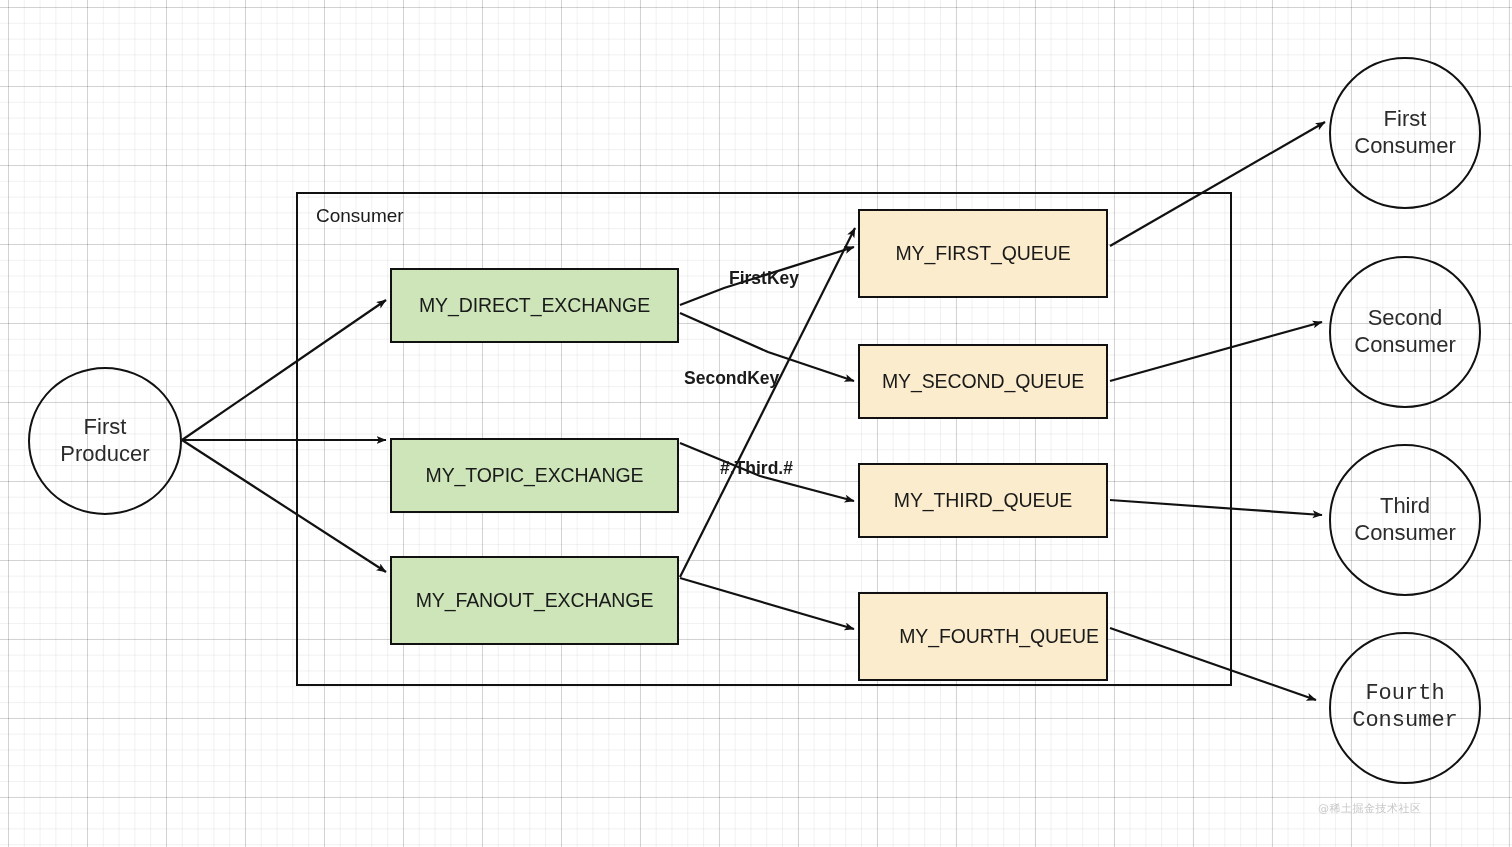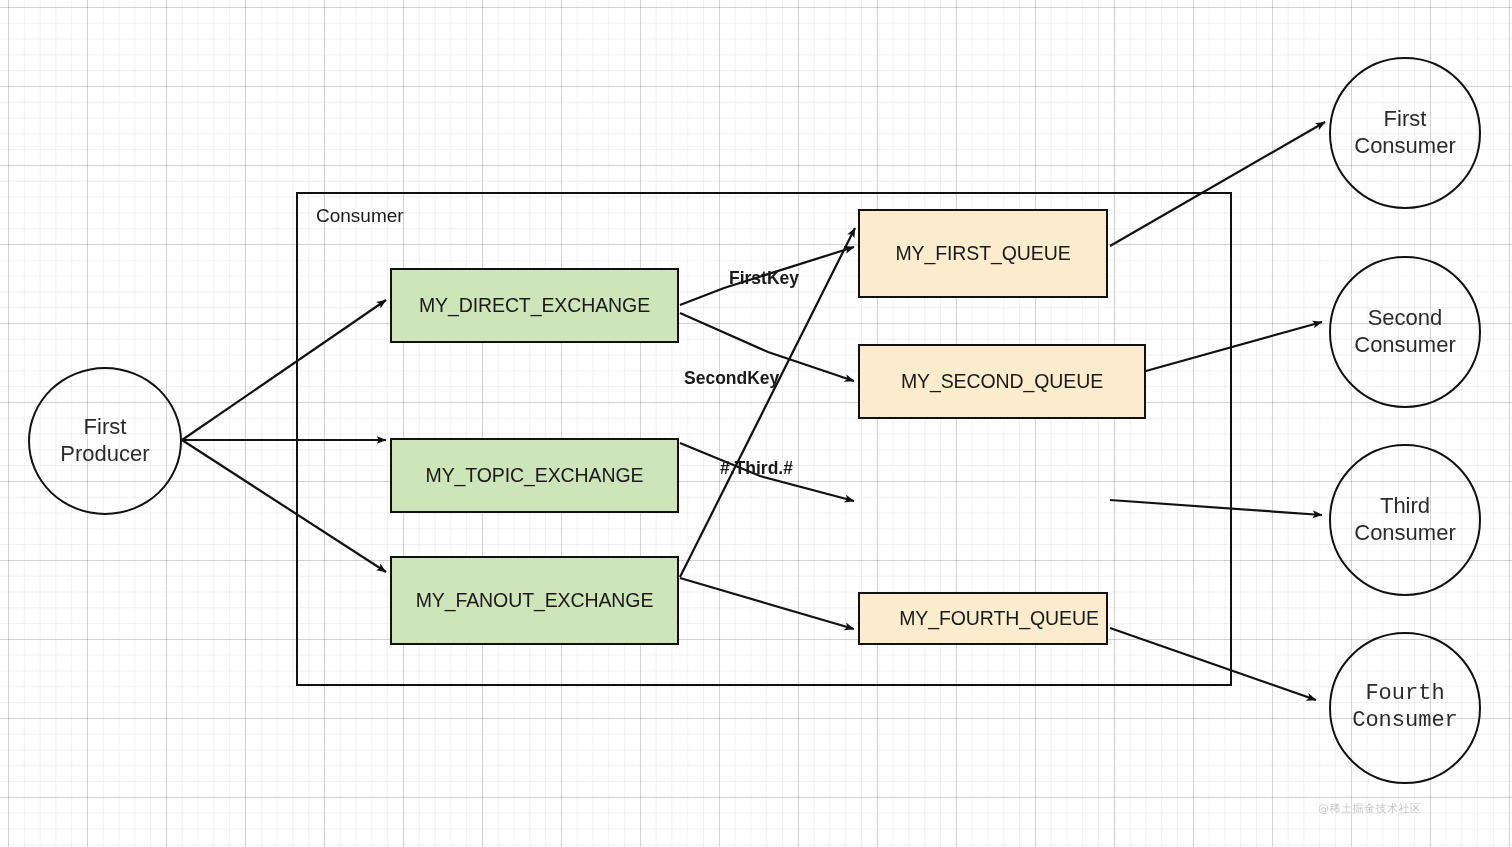--- a/index.html
+++ b/index.html
@@ -140,24 +140,27 @@
   <div class="node exchange" style="left:390px; top:403px; width:289px; height:75px;margin-top:35px;">
     <span>MY_TOPIC_EXCHANGE</span>
   </div>
   <div class="node exchange" style="left:390px; top:556px; width:289px; height:89px;">
     <span>MY_FANOUT_EXCHANGE</span>
   </div>
 
   <div class="node queue" style="left:858px; top:209px; width:250px; height:89px;">
     <span>MY_FIRST_QUEUE</span>
   </div>
-  <div class="node queue" style="left:858px; top:344px; width:288px; height:75px;">
+  <div class="node queue" style="left:858px; top:344px; width:250px; height:75px;">
     <span>MY_SECOND_QUEUE</span>
   </div>
-  <div class="node queue" style="left:858px; top:592px; width:250px; height:53px;padding-left:32px;">
+  <div class="node queue" style="left:858px; top:463px; width:250px; height:75px;">
+    <span>MY_THIRD_QUEUE</span>
+  </div>
+  <div class="node queue" style="left:858px; top:592px; width:250px; height:89px;padding-left:32px;">
     <span>MY_FOURTH_QUEUE</span>
   </div>
 
   <div class="node circle" style="left:1329px; top:57px; width:152px; height:152px;">
     <span>First</span>
     <span>Consumer</span>
   </div>
   <div class="node circle" style="left:1329px; top:256px; width:152px; height:152px;">
     <span>Second</span>
     <span>Consumer</span>

